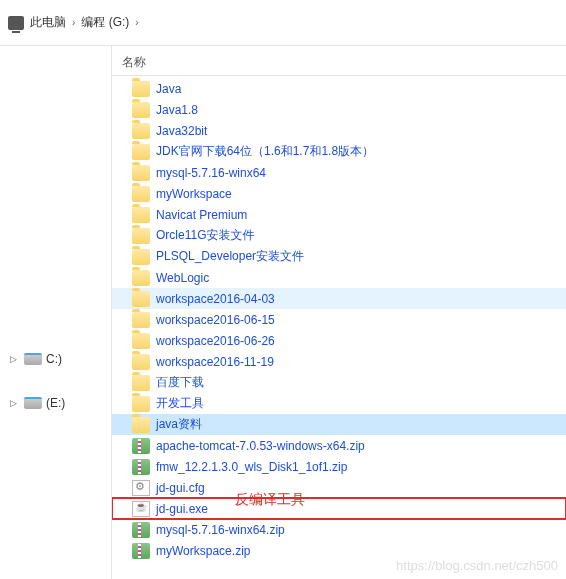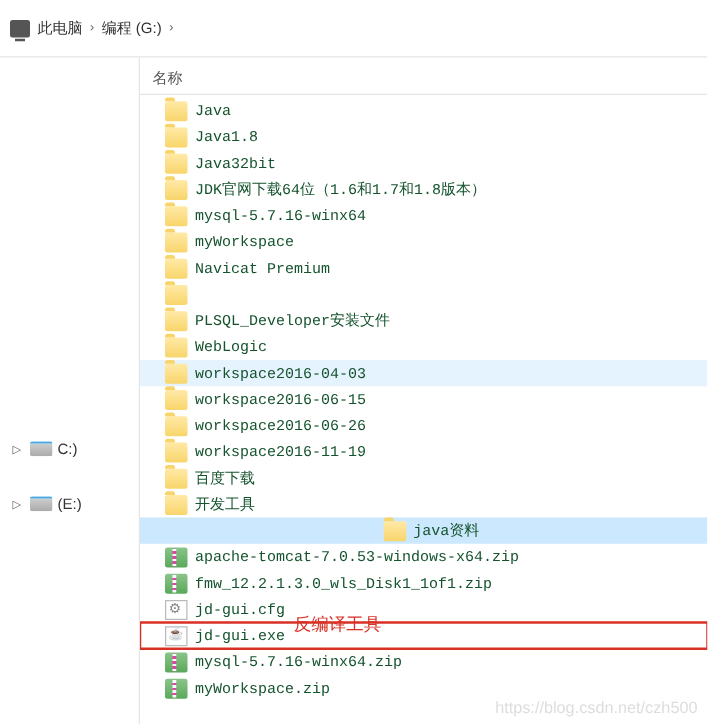--- a/index.html
+++ b/index.html
@@ -60,21 +60,21 @@
       font-size: 12px;
     }
     .file-list { padding-top: 2px; }
     .file-row {
       display: flex;
       align-items: center;
       padding: 2px 8px 2px 20px;
       height: 21px;
       position: relative;
     }
-    .file-row.selected { background: #cce8ff; justify-content: center; }
+    .file-row.selected { background: #cce8ff; }
     .file-row.highlighted { background: #e5f3ff; text-align: center; }
     .file-row.boxed-red { outline: 2px solid #d93025; outline-offset: -1px; align-items: center; }
     .icon { width: 18px; height: 16px; margin-right: 6px; flex-shrink: 0; }
     .folder-icon {
       background: linear-gradient(#ffe9a6,#f8d56b);
       border-radius: 2px;
       position: relative;
     }
     .folder-icon::before {
       content: ""; position: absolute; top: -3px; left: 0;
@@ -99,21 +99,21 @@
       font-size: 11px; color: #888;
     }
     .exe-icon {
       background: #fff; border: 1px solid #bbb;
       position: relative;
     }
     .exe-icon::after {
       content: "☕"; position: absolute; left: 2px; top: -1px;
       font-size: 10px; color: #a0522d;
     }
-    .file-name { color: #14532d; white-space: nowrap; font-family: Liberation Mono, monospace; }
+    .file-name { color: #1d4ed8; white-space: nowrap; }
     .annotation {
       position: absolute;
       color: #d93025;
       font-size: 14px;
       left: 235px;
       top: 467px;
       pointer-events: none;
       margin-top: 24px;
     }
     .watermark {
@@ -183,20 +183,21 @@
         <div class="file-row">
           <span class="icon folder-icon"></span>
           <span class="file-name">myWorkspace</span>
         </div>
         <div class="file-row">
           <span class="icon folder-icon"></span>
           <span class="file-name">Navicat Premium</span>
         </div>
         <div class="file-row">
           <span class="icon folder-icon"></span>
+          <span class="file-name">Orcle11G安装文件</span>
         </div>
         <div class="file-row">
           <span class="icon folder-icon"></span>
           <span class="file-name">PLSQL_Developer安装文件</span>
         </div>
         <div class="file-row">
           <span class="icon folder-icon"></span>
           <span class="file-name">WebLogic</span>
         </div>
         <div class="file-row highlighted">

